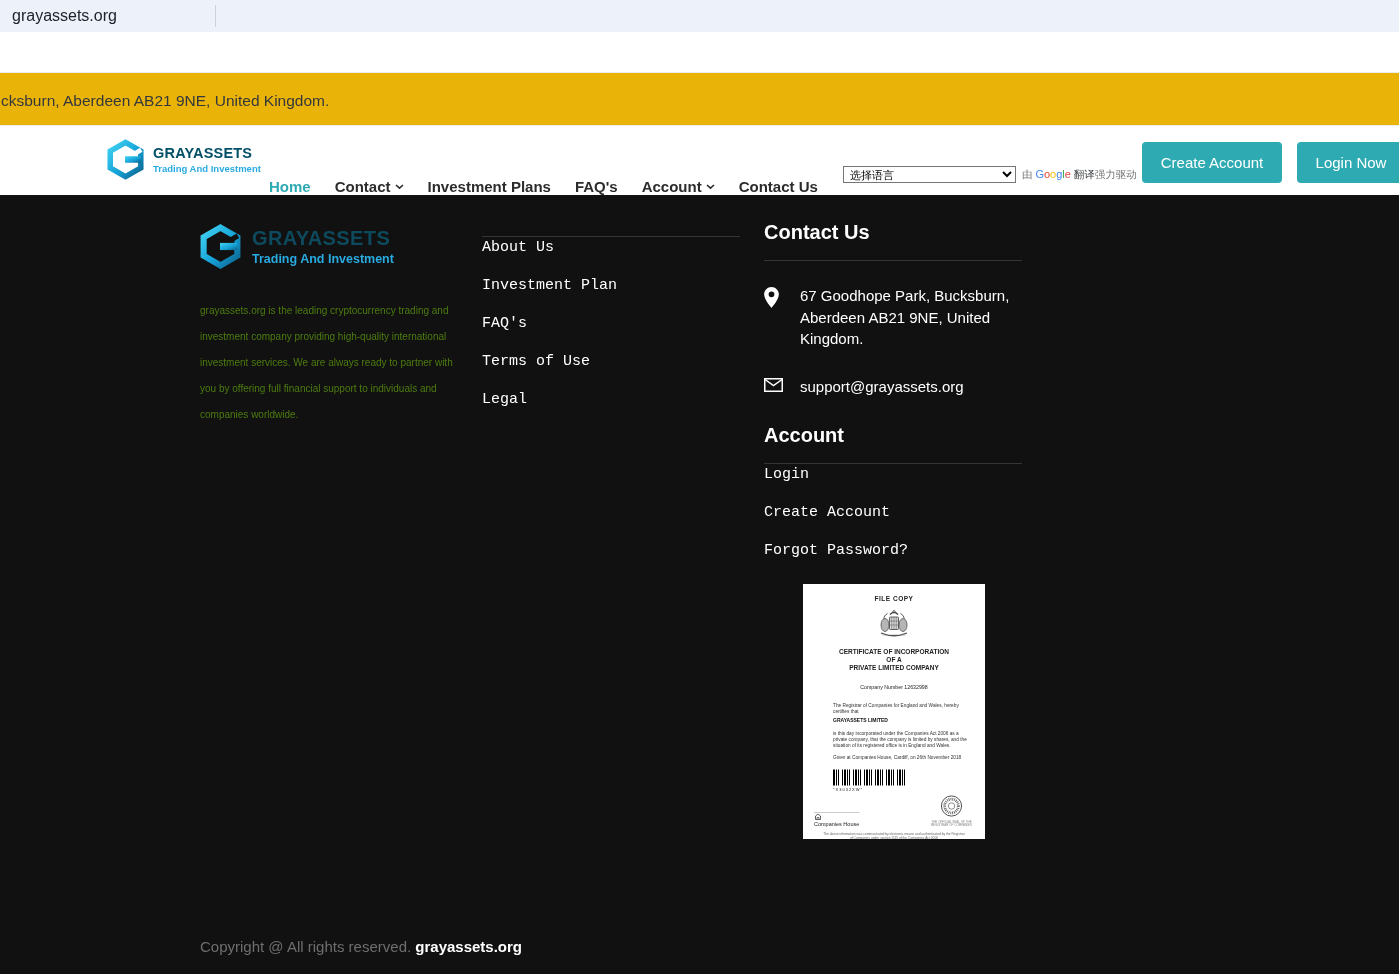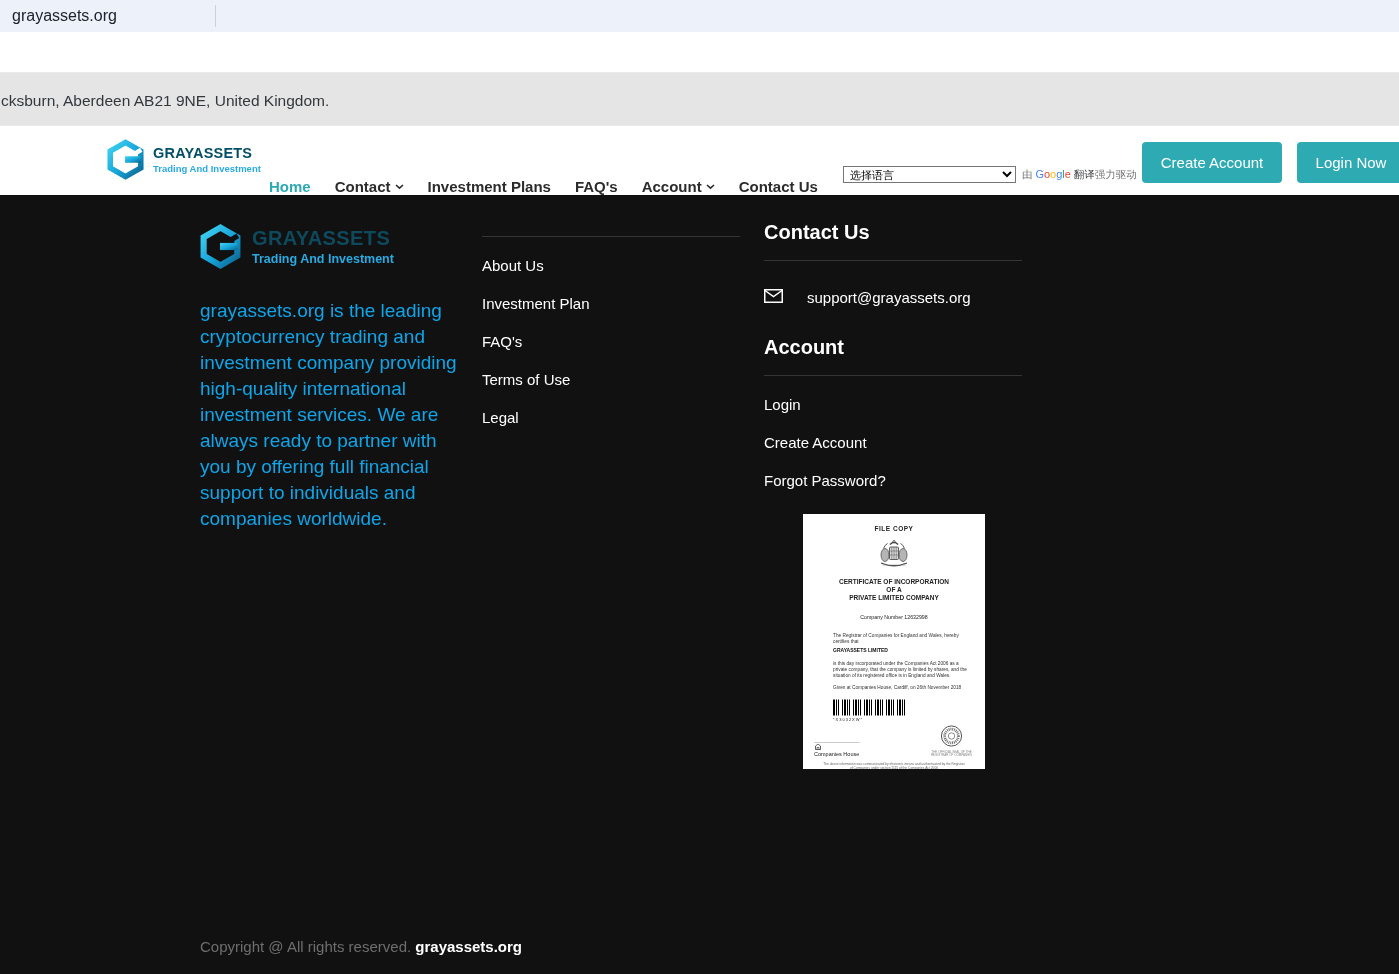--- a/index.html
+++ b/index.html
@@ -8,21 +8,21 @@
          font-family:"Liberation Sans",sans-serif; background:#fff; }
 
   
   .topbar { position:absolute; left:0; top:0; width:100%; height:32px; background:#edf2fa; }
   .tab-title { position:absolute; left:12px; top:0; height:32px; line-height:32px;
                font-size:16px; color:#20242a; }
   .tab-divider { position:absolute; left:215px; top:5px; width:1px; height:22px; background:#ccd2dc; }
 
   
   .addressbar { position:absolute; left:0; top:72px; width:100%; height:54px;
-                background:#e5e5e5; border-top:1px solid #e9ebee; border-bottom:1px solid #e9ebee; }
+                background:#eab308; border-top:1px solid #e9ebee; border-bottom:1px solid #e9ebee; }
   .addressbar .addr-text { position:absolute; left:1px; top:19px; font-size:15.5px; color:#33383d; white-space:nowrap; }
 
   
   .navbar { position:absolute; left:0; top:126px; width:100%; height:69px; background:#fff; }
   .brand { position:absolute; left:107px; top:13px; display:flex; align-items:center; gap:9px; }
   .brand-text .brand-name { font-size:14.5px; font-weight:700; letter-spacing:.2px; color:#024f67; line-height:16px; }
   .brand-text .brand-tag  { font-size:9.5px; font-weight:700; color:#29abe2; line-height:12px; margin-top:2px; }
   .nav { position:absolute; left:269px; top:0; height:69px; display:flex; align-items:flex-end; gap:24px; }
   .nav-item { font-size:15px; font-weight:700; color:#2c2c2c; display:flex; align-items:center; gap:4px; cursor:pointer; }
   .nav-item.active { color:#2eaab3; }
@@ -37,31 +37,31 @@
           color:#fff; font-size:15px; font-family:"Liberation Sans",sans-serif; cursor:pointer; }
   .btn-create { left:1142px; width:140px; }
   .btn-login  { left:1297px; width:108px; }
 
   
   .footerwrap { position:absolute; left:0; top:195px; width:100%; height:779px; background:#111111; }
   .cols { position:absolute; left:200px; top:25px; width:1104px; display:grid;
           grid-template-columns:258px 258px 258px 260px; column-gap:24px; }
   .col-title { margin:0; font-size:20px; line-height:24px; font-weight:700; color:#fff; }
   .divider { border-top:1px solid #343636; margin-top:16px; height:0; }
-  ul.flinks { list-style:none; margin:21px 0 0 0; padding:0; }
+  ul.flinks { list-style:none; margin:3px 0 0 0; padding:0;font-family:Liberation Mono, monospace; }
   ul.flinks li { font-size:15px; line-height:15px; margin-bottom:23px; color:#fff; cursor:pointer; }
   .brand-f { display:flex; align-items:center; gap:11px; height:48px; margin-top:2px; }
   .brand-f .brand-name { font-size:20px; font-weight:700; letter-spacing:.4px; color:#0e4a5e; line-height:22px; }
   .brand-f .brand-tag { font-size:12.5px; font-weight:700; color:#29abe2; line-height:14px; margin-top:3px; }
-  .desc { margin-top:28px; width:268px; font-size:19px; line-height:26px; color:#0ea5e9; }
+  .desc { margin-top:28px; width:268px; font-size:10px; line-height:26px; color:#4d7c0f; }
 
   .c-row { display:flex; margin-top:24px; }
   .c-ico { width:36px; flex:0 0 36px; padding-top:2px; }
   .c-txt { font-size:15px; line-height:21.5px; color:#fff; width:215px; }
-  .c-row.email { margin-top:26px;justify-content:space-between; }
+  .c-row.email { margin-top:26px; }
   .acct-title { margin-top:26px; }
 
   
   .cert { margin:26px 0 0 39px; width:182px; height:255px; background:#fff; overflow:hidden; }
   .cert-inner { width:364px; height:510px; transform:scale(.5); transform-origin:0 0; color:#222;
                 position:relative; }
   .cert-filecopy { padding-top:22px; text-align:center; font-size:13px; font-weight:700; letter-spacing:1px; }
   .cert-crest { display:block; margin:14px auto 0; }
   .cert-title { margin-top:20px; text-align:center; font-size:13px; font-weight:700; line-height:16px; }
   .cert-number { margin-top:24px; text-align:center; font-size:10.5px; color:#222; }
@@ -170,20 +170,28 @@
         <li>FAQ's</li>
         <li>Terms of Use</li>
         <li>Legal</li>
       </ul>
     </div>
 
 
     <div class="fcol">
       <h3 class="col-title">Contact Us</h3>
       <div class="divider"></div>
+      <div class="c-row">
+        <span class="c-ico">
+          <svg width="15" height="21" viewBox="0 0 14 20">
+              <path d="M7 0C3.13 0 0 3.13 0 7c0 5.25 7 13 7 13s7-7.75 7-13c0-3.87-3.13-7-7-7zm0 9.75A2.75 2.75 0 1 1 7 4.25a2.75 2.75 0 0 1 0 5.5z" fill="#fff"></path>
+            </svg>
+        </span>
+        <span class="c-txt">67 Goodhope Park, Bucksburn, Aberdeen AB21 9NE, United Kingdom.</span>
+      </div>
       <div class="c-row email">
         <span class="c-ico">
           <svg width="19" height="14" viewBox="0 0 19 14">
               <rect x="0.75" y="0.75" width="17.5" height="12.5" fill="none" stroke="#fff" stroke-width="1.5"></rect>
               <path d="M1 1.5l8.5 6L18 1.5" fill="none" stroke="#fff" stroke-width="1.5"></path>
             </svg>
         </span>
         <span class="c-txt">support@grayassets.org</span>
       </div>
 

